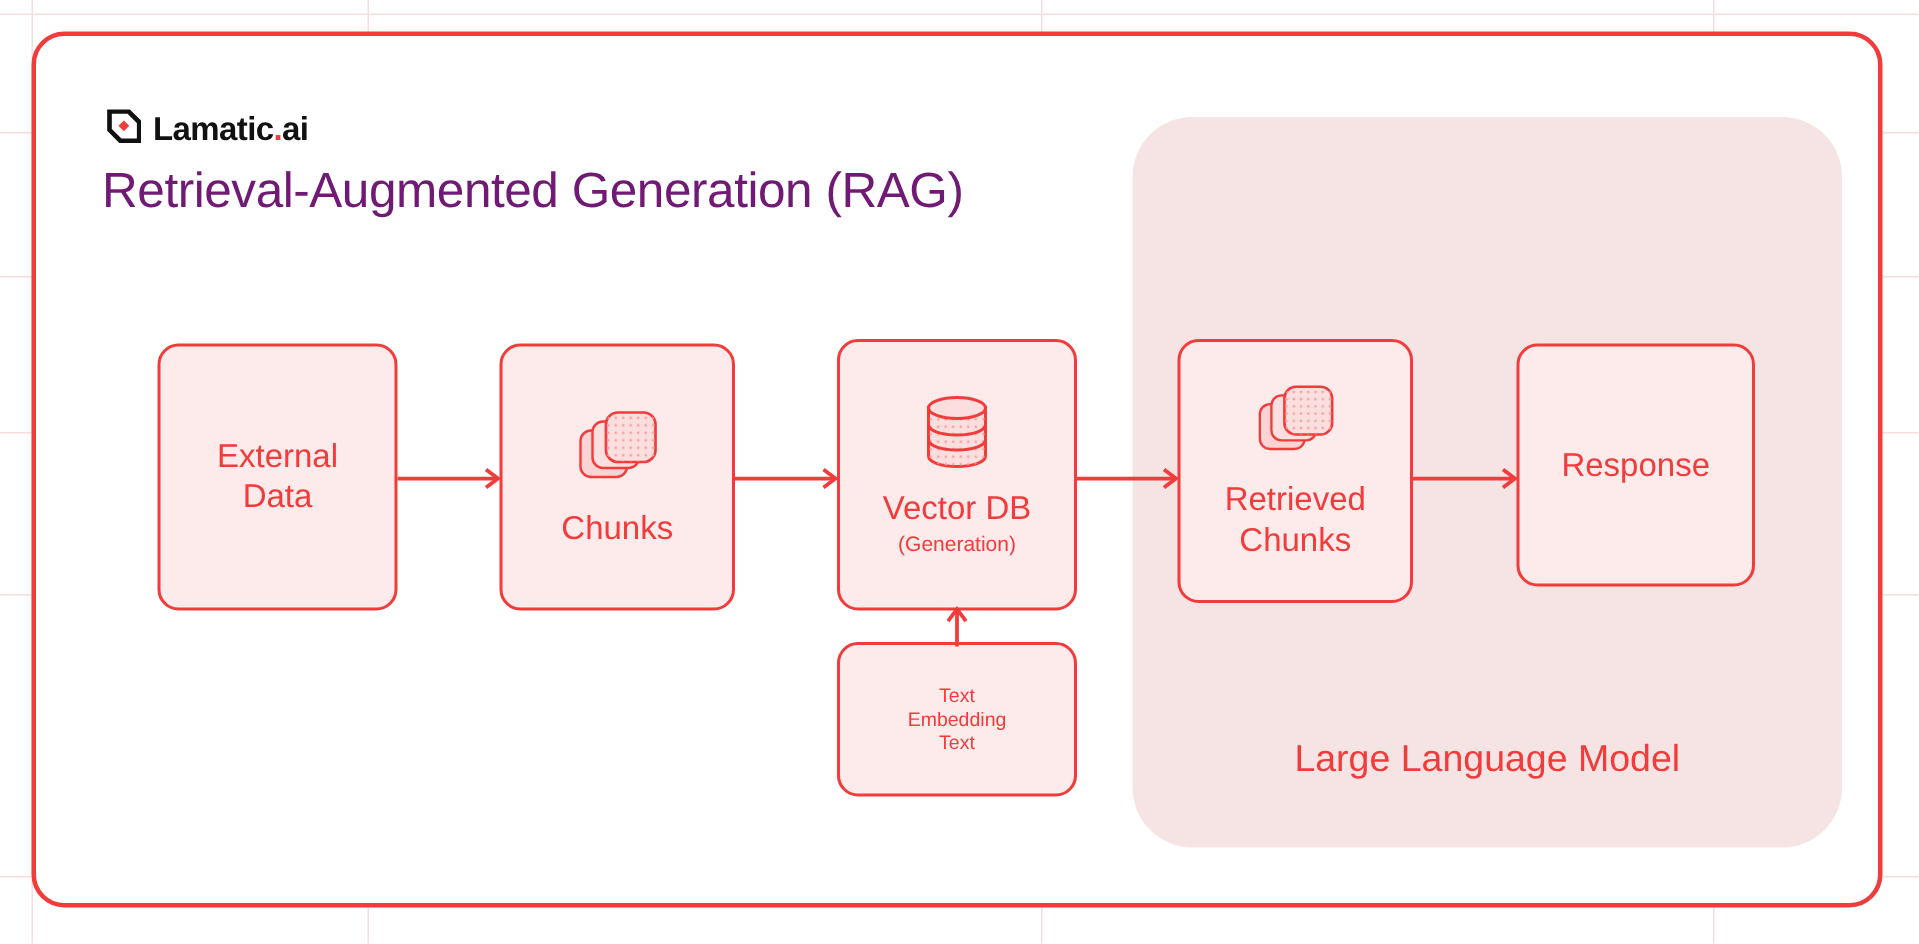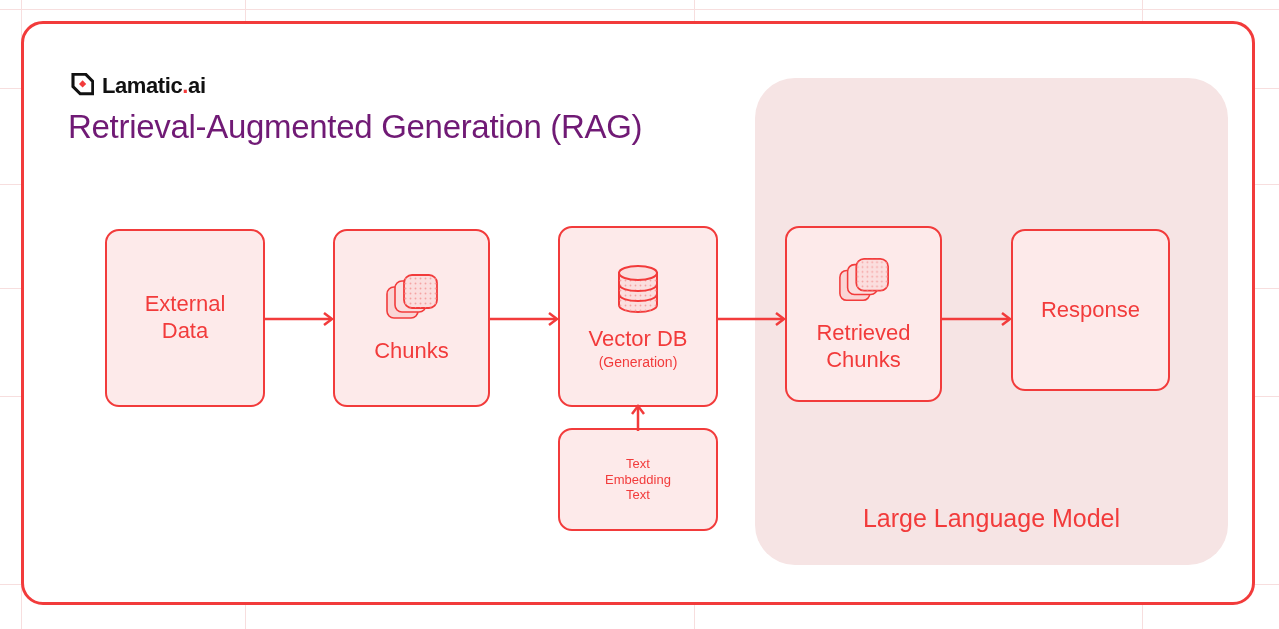--- a/index.html
+++ b/index.html
@@ -90,21 +90,20 @@
     border-radius: 40px;
   }
   #llm-panel-label {
     position: absolute;
     left: 0;
     right: 0;
     top: 414px;
     text-align: center;
     font-size: 25px;
     color: #f23b3b;
-    margin-top: 12px;
   }
 
   
   .node {
     position: absolute;
     box-sizing: border-box;
     border: 2.5px solid #f23b3b;
     border-radius: 14px;
     background: #fdeaea;
     display: flex;

